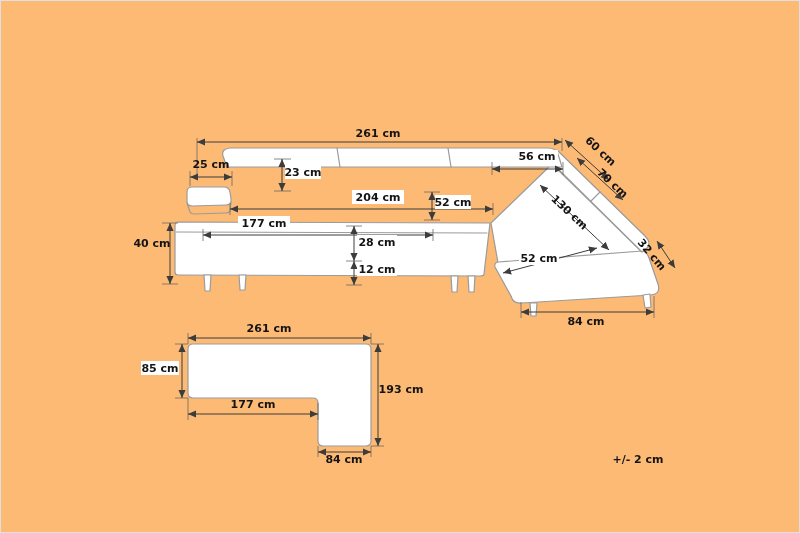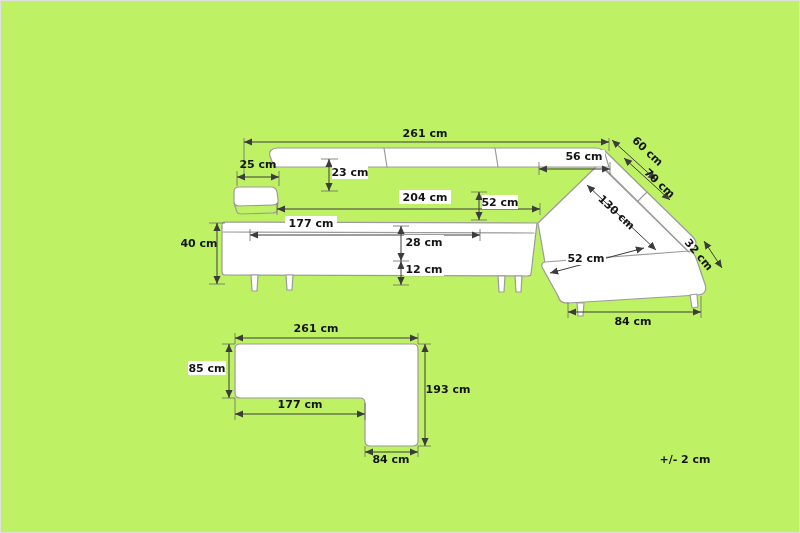--- a/index.html
+++ b/index.html
@@ -1,24 +1,23 @@
 <!DOCTYPE html>
 <html><head>
 <meta charset="utf-8">
 <style>
   html,body{margin:0;padding:0;background:#ffffff;}
   .page{
     position:relative;
     width:800px;height:533px;
-    background:#bef264;
+    background:#fdba74;
     border:1px solid #e0e0e0;
     box-sizing:border-box;
     font-family:"DejaVu Sans", sans-serif;
     overflow:hidden;
-    padding-left:47px;
   }
   svg{display:block;}
   .sofa{stroke:#9b9b9b;fill:#ffffff;stroke-width:1.2;stroke-linejoin:round;stroke-linecap:round;}
   .sofa-open{stroke:#9b9b9b;fill:none;stroke-width:1.2;stroke-linejoin:round;stroke-linecap:round;}
   .dim{stroke:#3c3c3c;fill:none;stroke-width:1;}
   .ext{stroke:#6a6a6a;fill:none;stroke-width:0.8;}
   .lbl{font:bold 11px "DejaVu Sans", sans-serif;fill:#141414;}
   .lbl-bg{fill:#ffffff;}
 </style>
 </head>

